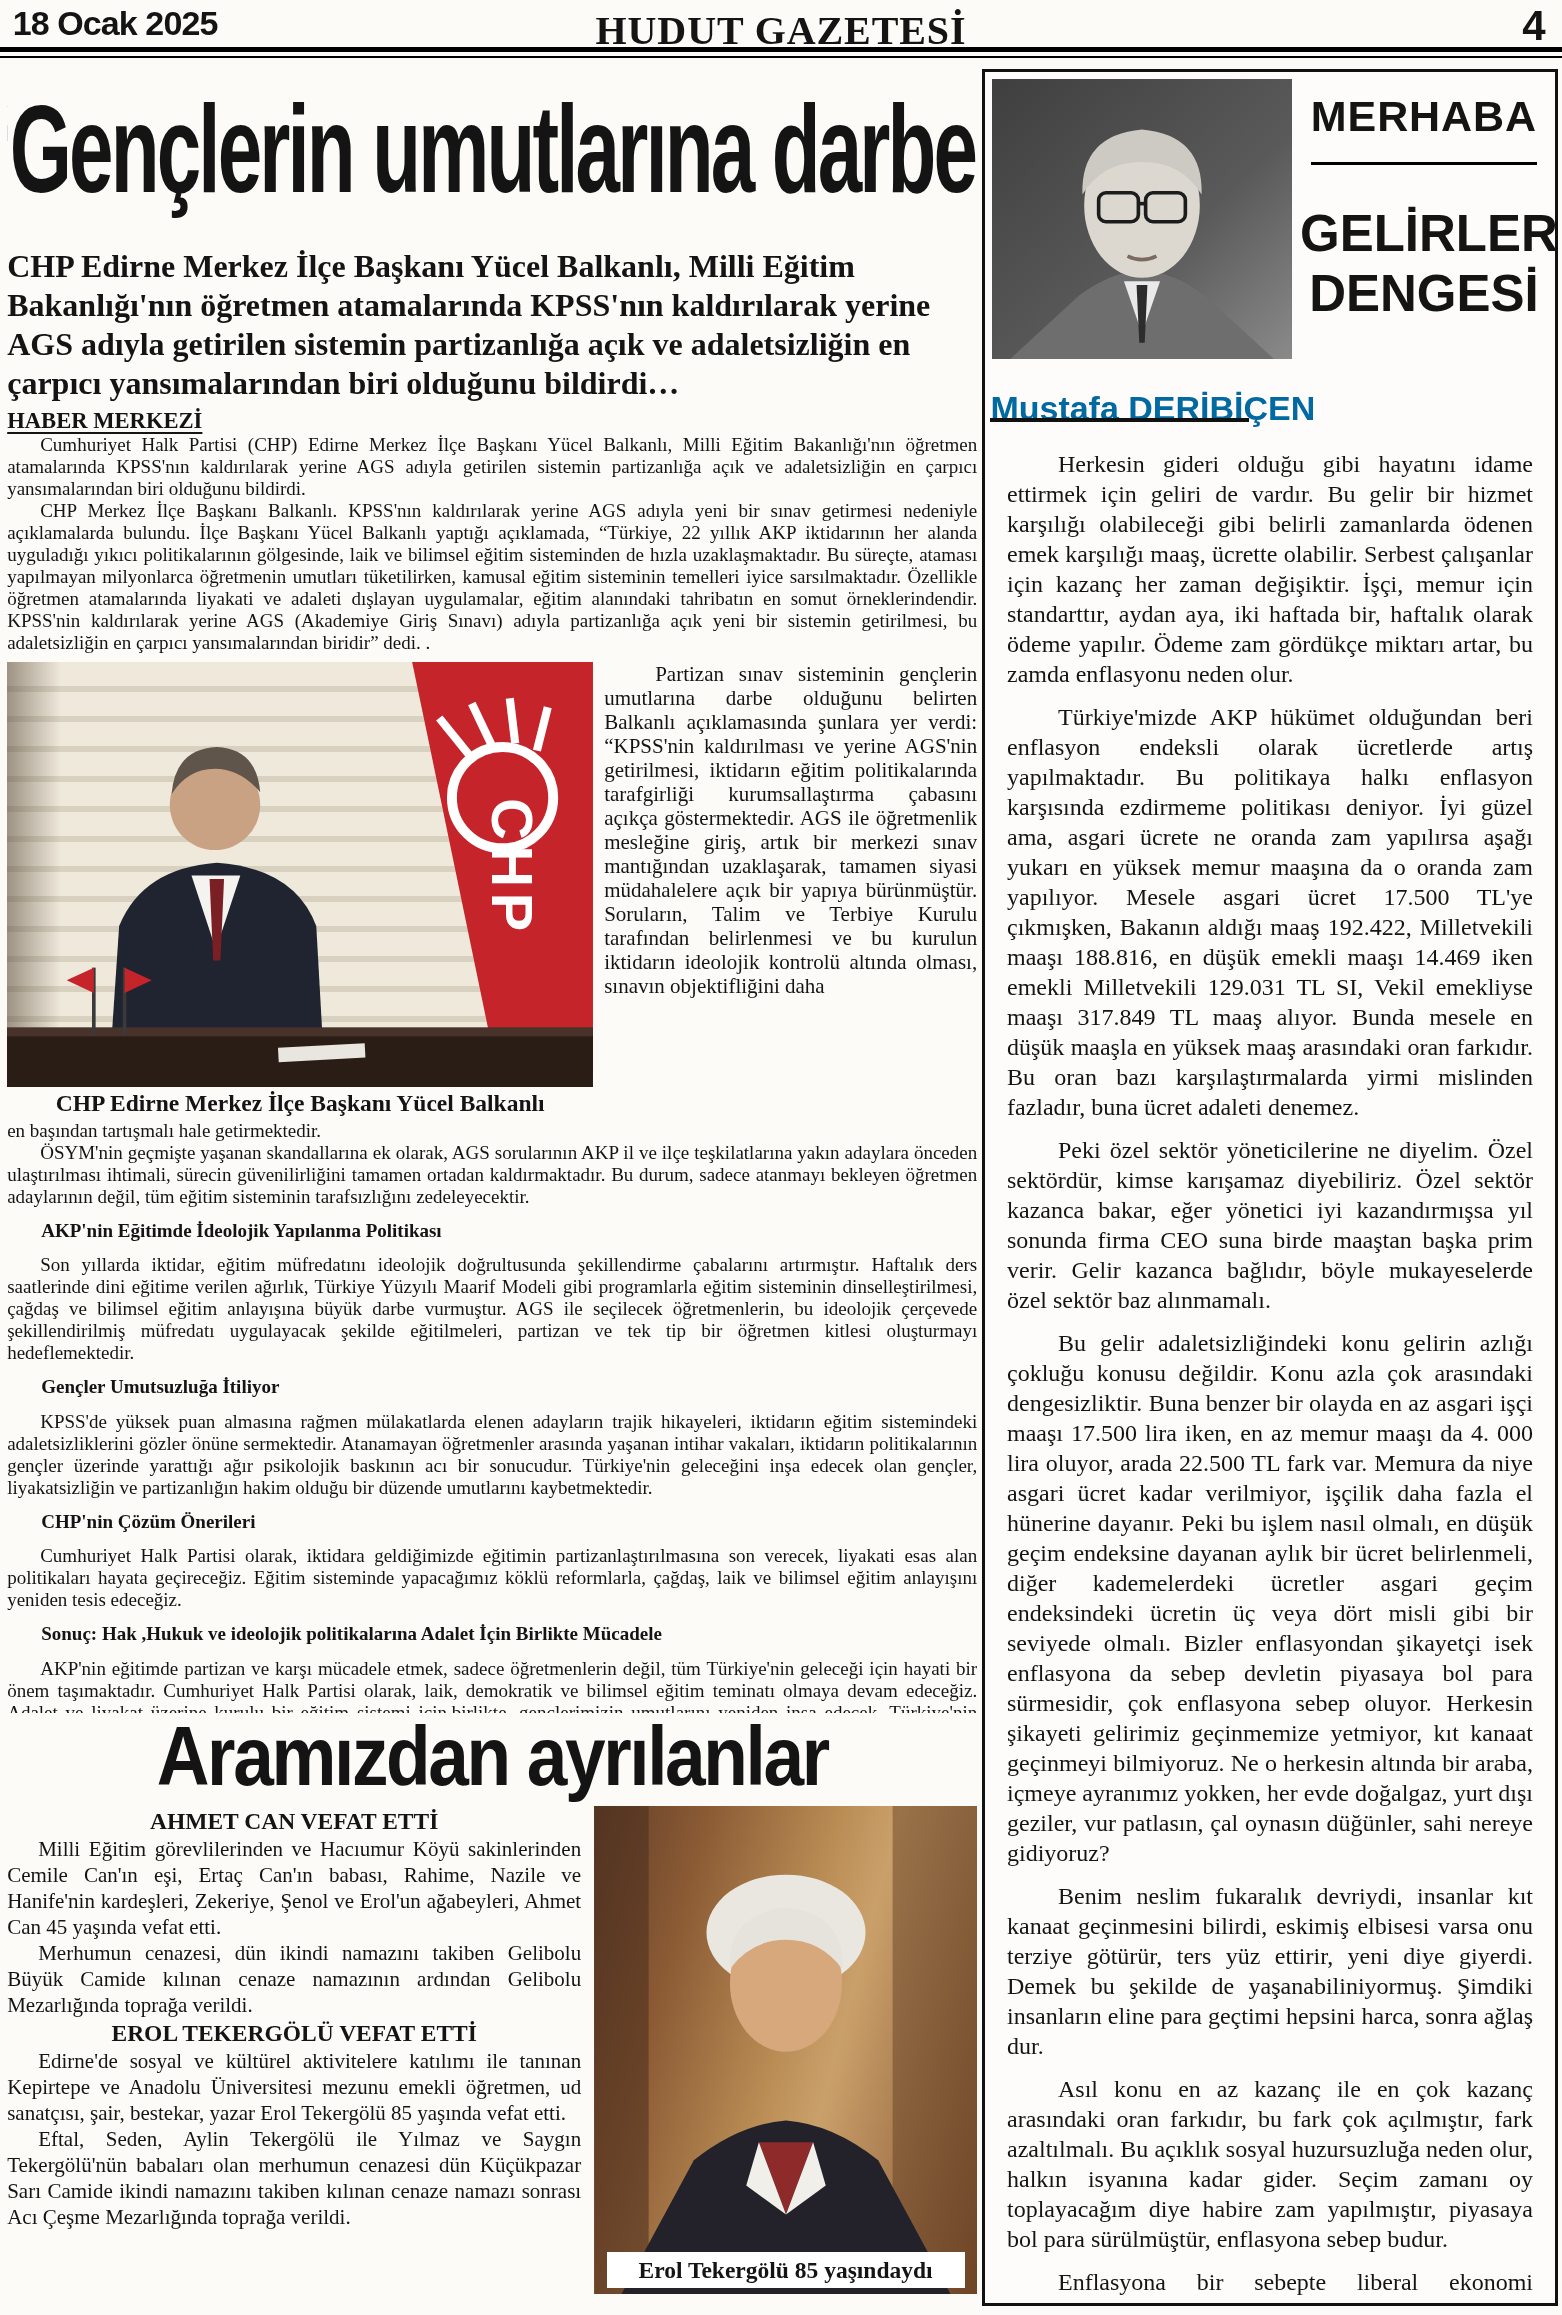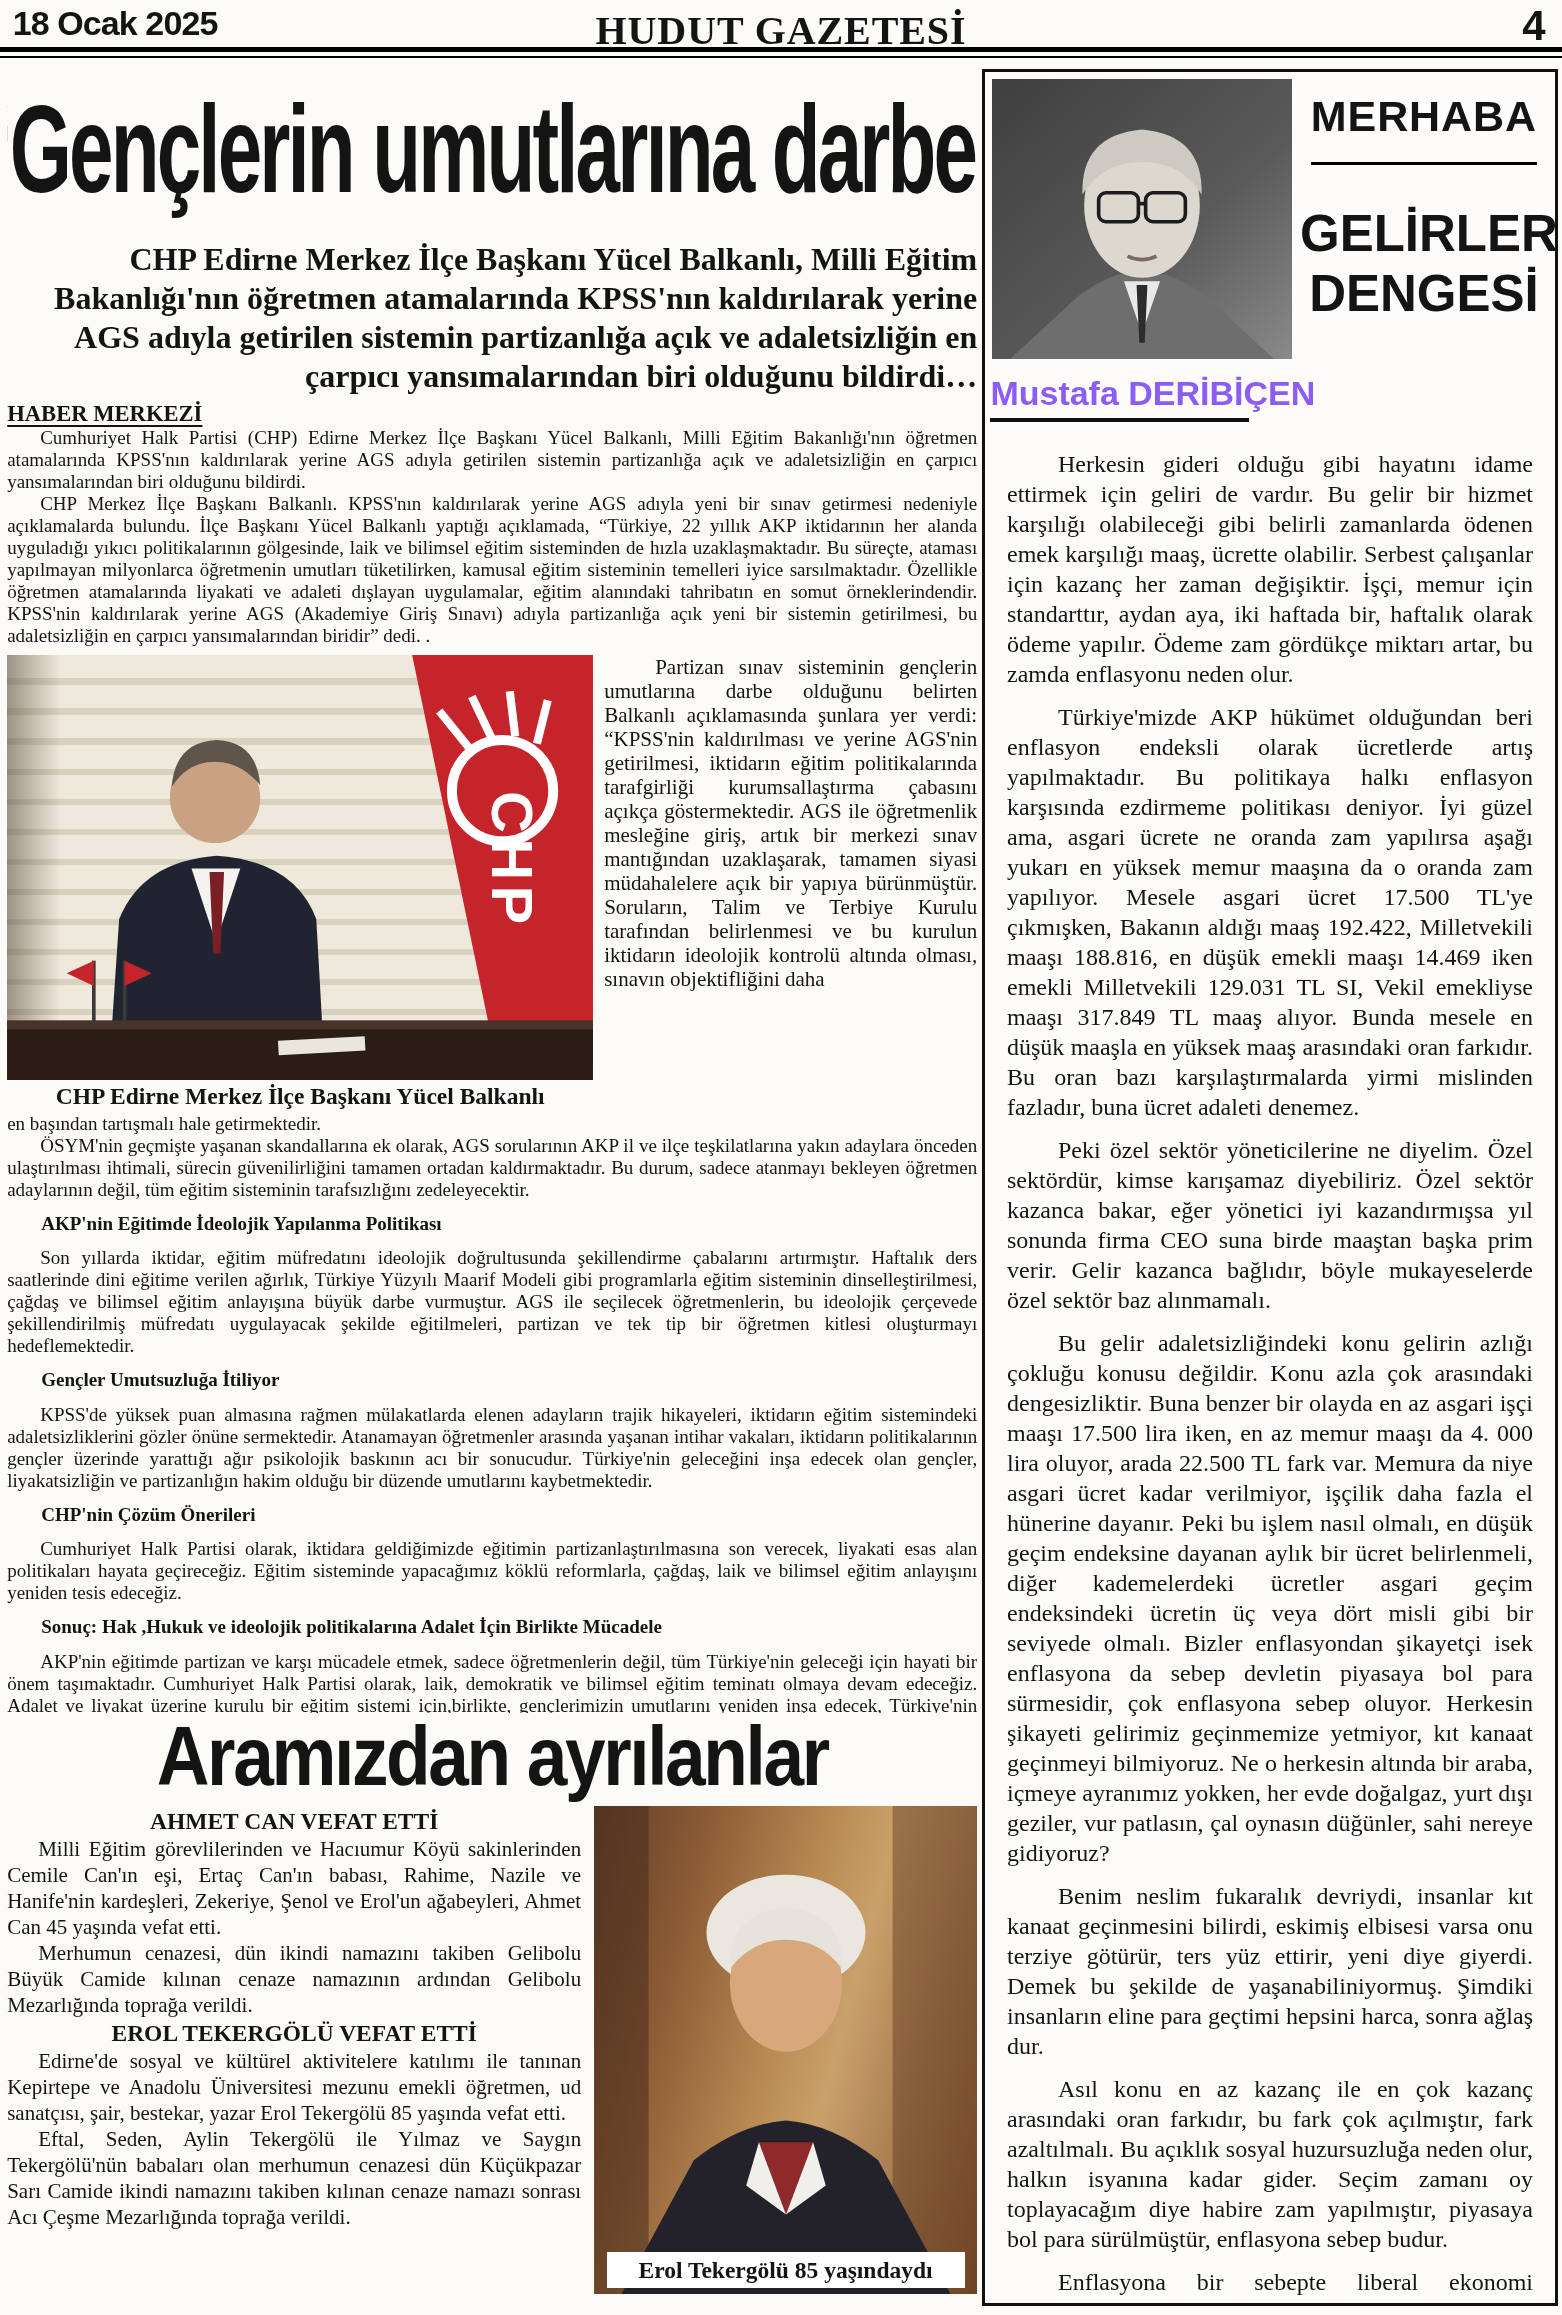--- a/index.html
+++ b/index.html
@@ -11,21 +11,21 @@
                 font:bold 40px "Liberation Serif",serif;letter-spacing:0.9px;}
   .hdr-pagenum{position:absolute;right:16.3px;top:1.8px;font:bold 42px "Liberation Sans",sans-serif;}
   .rule1{position:absolute;top:47px;left:0;width:1562px;height:5.4px;background:#000;}
   .rule2{position:absolute;top:56px;left:0;width:1562px;height:1.8px;background:#000;}
 
   
   .main{position:absolute;left:7.2px;top:60px;width:970px;height:1653px;overflow:hidden;}
   .headline{height:177px;display:flex;align-items:center;justify-content:center;overflow:hidden;}
   .headline span{font:bold 125px "Liberation Sans",sans-serif;letter-spacing:-4.5px;white-space:nowrap;
                  transform:scaleX(0.64);transform-origin:center;}
-  .subheadline{margin-top:3px;text-align:right;font:bold 32px/39px "Liberation Serif",serif;}
+  .subheadline{margin-top:10px;text-align:left;font:bold 32px/39px "Liberation Serif",serif;}
   .byline{margin-top:5.4px;font:bold 22.6px "Liberation Serif",serif;text-decoration:underline;text-underline-offset:3.6px;}
   .bodytext p{margin:0;font:19px/22px "Liberation Serif",serif;text-align:justify;text-indent:33px;}
   .bodytext p.noindent{text-indent:0;}
   .bodytext .sechead{margin:12px;font:bold 19px/22.6px "Liberation Serif",serif;text-indent:22px;text-align:left;}
   .photo-row{display:flex;gap:11px;margin-top:7.2px;}
   .photo-col{width:586px;flex:0 0 586px;}
   .side-col{flex:1;font:21px/24px "Liberation Serif",serif;text-align:justify;}
   .side-col .lead-indent{text-indent:51px;}
   .caption-balkanli{text-align:center;font:bold 23.5px/33px "Liberation Serif",serif;}
 
@@ -55,21 +55,21 @@
 
   
   .sidebar{position:absolute;left:982px;top:69px;width:576px;height:2237px;
       border:3.6px solid #111;box-sizing:border-box;background:#fdfcfa;}
   .sb-photo{position:absolute;left:7.2px;top:7.2px;width:300px;height:280px;background:#4c4c4c;}
   .sb-merhaba{position:absolute;left:315px;right:7.2px;top:20px;text-align:center;}
   .sb-merhaba span{font:bold 43px "Liberation Sans",sans-serif;border-bottom:3.6px solid #000;
       padding-bottom:22px;letter-spacing:0.9px;}
   .sb-title{position:absolute;left:315px;right:7.2px;top:132px;text-align:center;
       font:bold 51px/60px "Liberation Sans",sans-serif;letter-spacing:0px;}
-  .sb-author{position:absolute;left:5.4px;top:302px;font:bold 34px "Liberation Sans",sans-serif;color:#8b5cf6;}
+  .sb-author{position:absolute;left:5.4px;top:317px;font:bold 34px "Liberation Sans",sans-serif;color:#0369a1;}
   .sb-author-rule{position:absolute;left:5.4px;top:346px;width:259px;height:3.6px;background:#111;}
   .sb-text{position:absolute;left:9px;right:9px;top:364px;bottom:5.4px;overflow:hidden;
       font:24px/30px "Liberation Serif",serif;text-align:justify;}
   .sb-text p{margin:13px;text-indent:51px;}
 </style>
 </head>
 <body>
 
 <div class="page">
 

